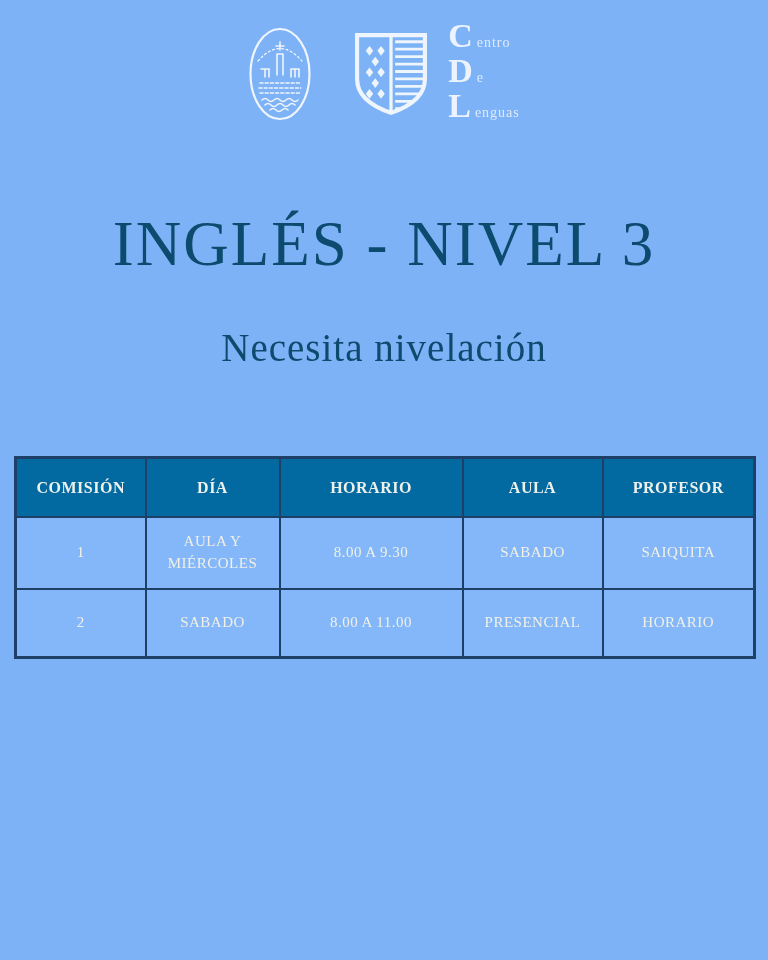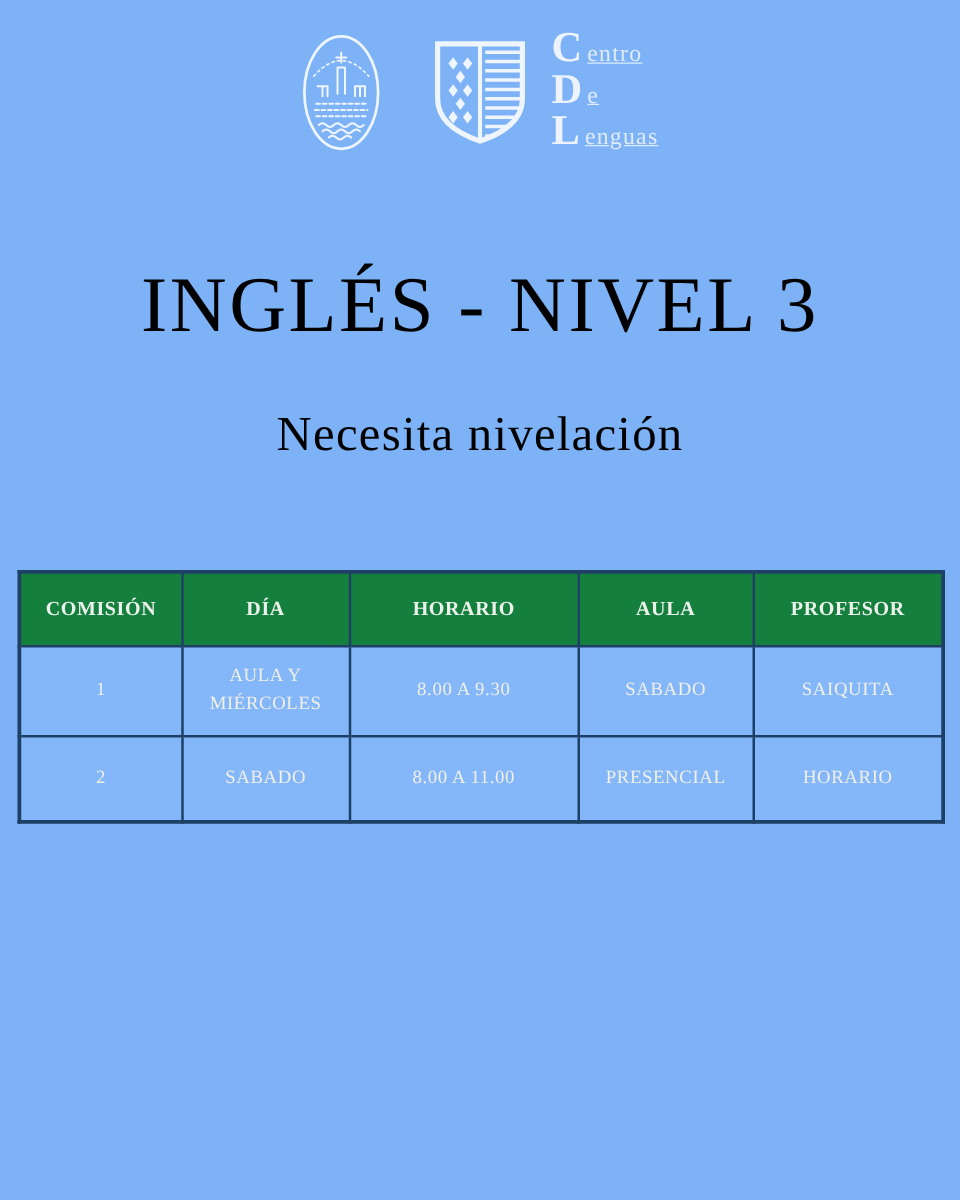--- a/index.html
+++ b/index.html
@@ -22,24 +22,24 @@
   }
   .logo-group { display: flex; align-items: center; gap: 16px; }
   .org-name { display: flex; flex-direction: column; color: #ECF3FC; }
   .org-line { display: flex; align-items: baseline; line-height: 28px; }
   .org-initial {
     font-size: 34px;
     font-weight: bold;
     letter-spacing: 1px;
     margin-right: 3px;
   }
-  .org-rest { font-size: 19px; opacity: 0.88; letter-spacing: 1px; text-decoration: underline; }
+  .org-rest { font-size: 14px; opacity: 0.88; letter-spacing: 1px; }
 
   
-  .title-block { text-align: center; color: #000000; }
+  .title-block { text-align: center; color: #0c4a6e; }
   .main-title {
     margin-top: 86px;
     font-size: 63px;
     font-weight: normal;
     letter-spacing: 2px;
     line-height: 1.15;
   }
   .subtitle {
     margin-top: 32px;
     font-size: 41px;
@@ -63,21 +63,21 @@
     table-layout: fixed;
   }
   table.schedule th, table.schedule td {
     border: 2px solid #1F4066;
     text-align: center;
     vertical-align: middle;
   }
   table.schedule { border: 3px solid #1F4066; }
   table.schedule th {
     height: 59px;
-    background: #15803d;
+    background: #0369a1;
     color: #EDF1EC;
     font-size: 16px;
     font-weight: bold;
     letter-spacing: 0.5px;
   }
   table.schedule td {
     background: #83B7F9;
     color: #F2F0E4;
     font-size: 15px;
     letter-spacing: 0.5px;

